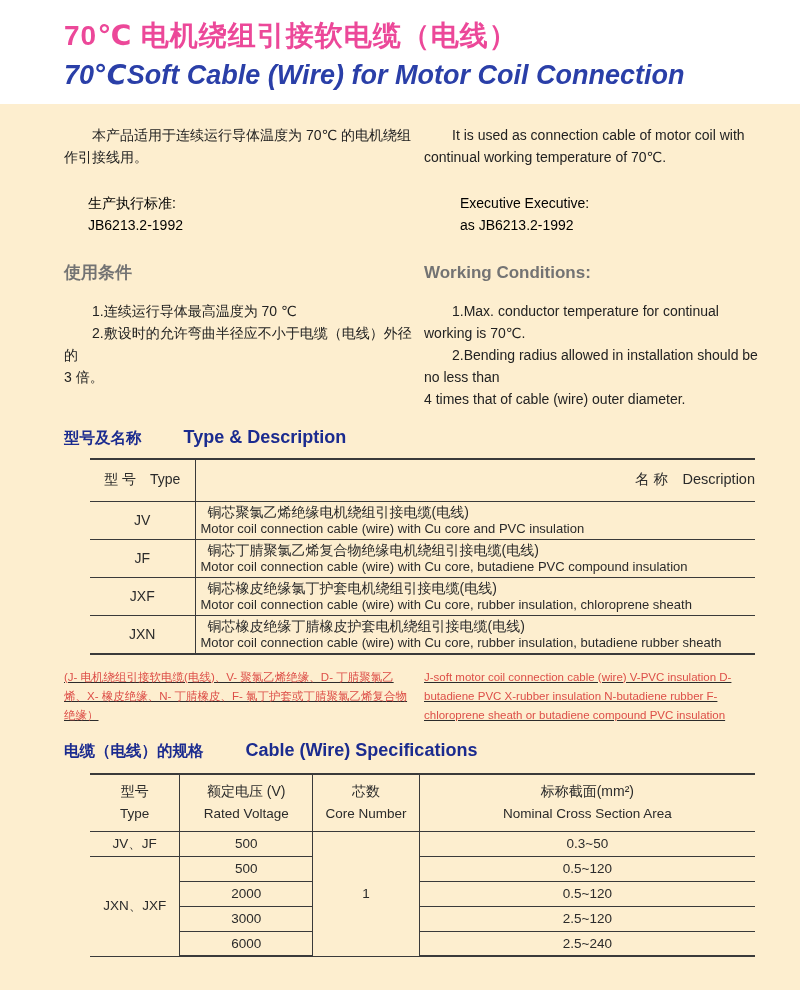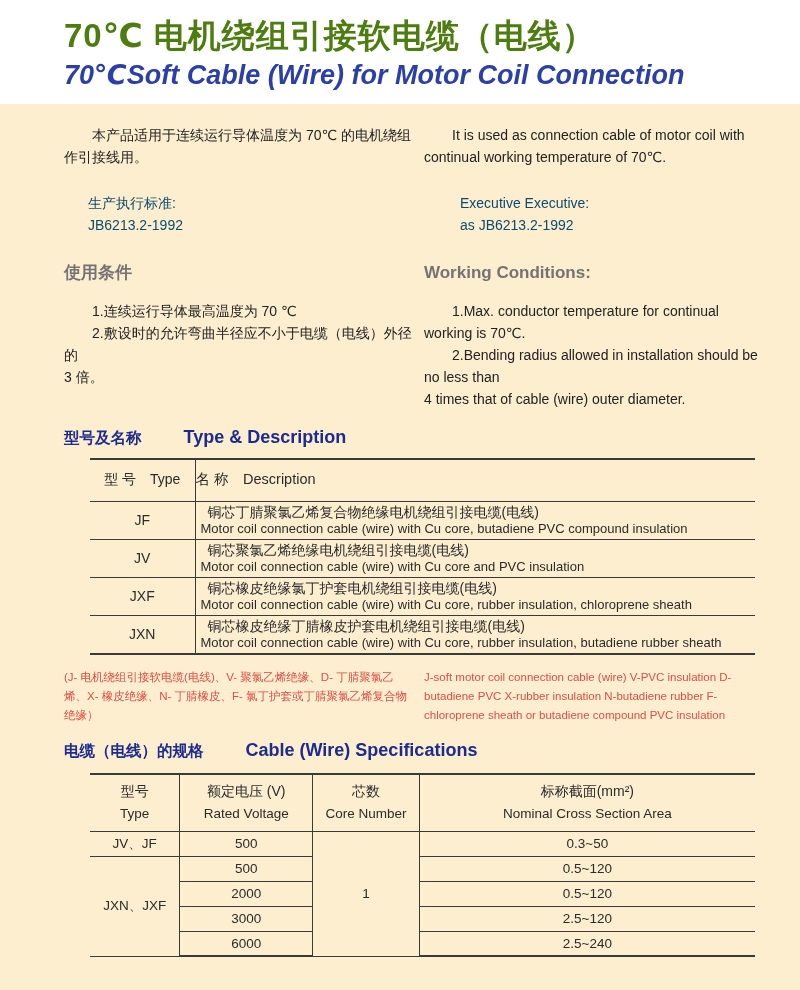--- a/index.html
+++ b/index.html
@@ -5,36 +5,36 @@
   * { margin:0; padding:0; box-sizing:border-box; }
   html,body { width:800px; }
   body {
     font-family:"Liberation Sans","DejaVu Sans",sans-serif;
     color:#2b2b2b; background:#fff; width:800px; height:990px; overflow:hidden;
   }
   .page { width:800px; height:990px; background:#fff; }
 
   
   .header { background:#ffffff; height:104px; padding:16px 0 0 64px; }
-  .title-cn { color:#4d7c0f; font-size:33px; font-weight:bold; line-height:40px; letter-spacing:1px; }
+  .title-cn { color:#ec4899; font-size:28px; font-weight:bold; line-height:40px; letter-spacing:1px; }
   .title-en { color:#2a3fa8; font-size:27px; font-weight:bold; font-style:italic; line-height:38px; }
 
   
   .sheet { background:#fdeecf; height:886px; padding:20px 36px 0 64px; }
 
   .two-col { display:flex; }
   .col-l { width:348px; }
   .col-r { margin-left:12px; width:340px; }
 
   .para { font-size:14px; line-height:22px; text-indent:2em; color:#222; }
 
   .standards { margin-top:24px; }
   .std-block-cn { padding-left:24px; }
   .std-block-en { padding-left:36px; }
-  .std-line { color:#0c4a6e; font-size:14px; line-height:22px; }
+  .std-line { color:#000000; font-size:14px; line-height:22px; }
 
   .cond-head { margin-top:26px; }
   .sec-h { color:#737373; font-size:17px; font-weight:bold; line-height:22px; }
   .cond-lists { margin-top:16px; }
   .cond-line { font-size:14px; line-height:22px; color:#222; }
   .indent { text-indent:2em; }
 
   .heading-row { margin-top:15px; line-height:24px; }
   .heading-cn { color:#1b2b8f; font-size:15.5px; font-weight:bold; margin-right:42px; }
   .heading-en { color:#1b2b8f; font-size:18px; font-weight:bold; }
@@ -42,23 +42,23 @@
   
   table { border-collapse:collapse; table-layout:fixed; }
   .t1 { width:665px; margin:8px 0 0 26px; }
   .t1 td { border-bottom:1px solid #3a3a3a; vertical-align:middle; }
   .t1 thead td { border-top:2px solid #3a3a3a; border-bottom:1.5px solid #3a3a3a; height:42px; font-size:14.5px; }
   .t1 .c-type { width:105px; border-right:1.5px solid #3a3a3a; text-align:center; font-size:14px; }
   .t1 tbody tr:last-child td { border-bottom:2px solid #3a3a3a; }
   .t1 .c-name { padding:2px 0 3px 0; }
   .t1 .name-cn { font-size:14px; line-height:17px; padding-left:12px; }
   .t1 .name-en { font-size:13px; line-height:15px; padding-left:5px; }
-  .t1 .h-name { text-align:left; }
-
-  .footnotes { margin-top:13px; }
+  .t1 .h-name { text-align:right; }
+
+  .footnotes { margin-top:13px;text-decoration:underline; }
   .footnote { color:#dd4f48; font-size:11.5px; line-height:19px; }
 
   
   .t2 { width:665px; margin:10px 0 0 26px; text-align:center; }
   .t2 td { border:1px solid #3a3a3a; font-size:13.5px; }
   .t2 td:first-child { border-left:none; }
   .t2 td:last-child { border-right:none; }
   .t2 thead td { border-top:2px solid #3a3a3a; border-bottom:1.5px solid #3a3a3a; padding:6px 0 7px 0; }
   .t2 tbody td { height:25px; }
   .t2 tbody tr:last-child td { border-bottom:2px solid #3a3a3a; }
@@ -117,31 +117,31 @@
 
     <table class="t1">
       <thead>
         <tr>
           <td class="c-type">型 号　Type</td>
           <td class="c-name h-name">名 称　Description</td>
         </tr>
       </thead>
       <tbody>
         <tr>
+          <td class="c-type">JV</td>
+          <td class="c-name">
+            <div class="name-cn">铜芯聚氯乙烯绝缘电机绕组引接电缆(电线)</div>
+            <div class="name-en">Motor coil connection cable (wire) with Cu core and PVC insulation</div>
+          </td>
+        </tr>
+        <tr>
           <td class="c-type">JF</td>
           <td class="c-name">
             <div class="name-cn">铜芯丁腈聚氯乙烯复合物绝缘电机绕组引接电缆(电线)</div>
             <div class="name-en">Motor coil connection cable (wire) with Cu core, butadiene PVC compound insulation</div>
-          </td>
-        </tr>
-        <tr>
-          <td class="c-type">JV</td>
-          <td class="c-name">
-            <div class="name-cn">铜芯聚氯乙烯绝缘电机绕组引接电缆(电线)</div>
-            <div class="name-en">Motor coil connection cable (wire) with Cu core and PVC insulation</div>
           </td>
         </tr>
         <tr>
           <td class="c-type">JXF</td>
           <td class="c-name">
             <div class="name-cn">铜芯橡皮绝缘氯丁护套电机绕组引接电缆(电线)</div>
             <div class="name-en">Motor coil connection cable (wire) with Cu core, rubber insulation, chloroprene sheath</div>
           </td>
         </tr>
         <tr>

